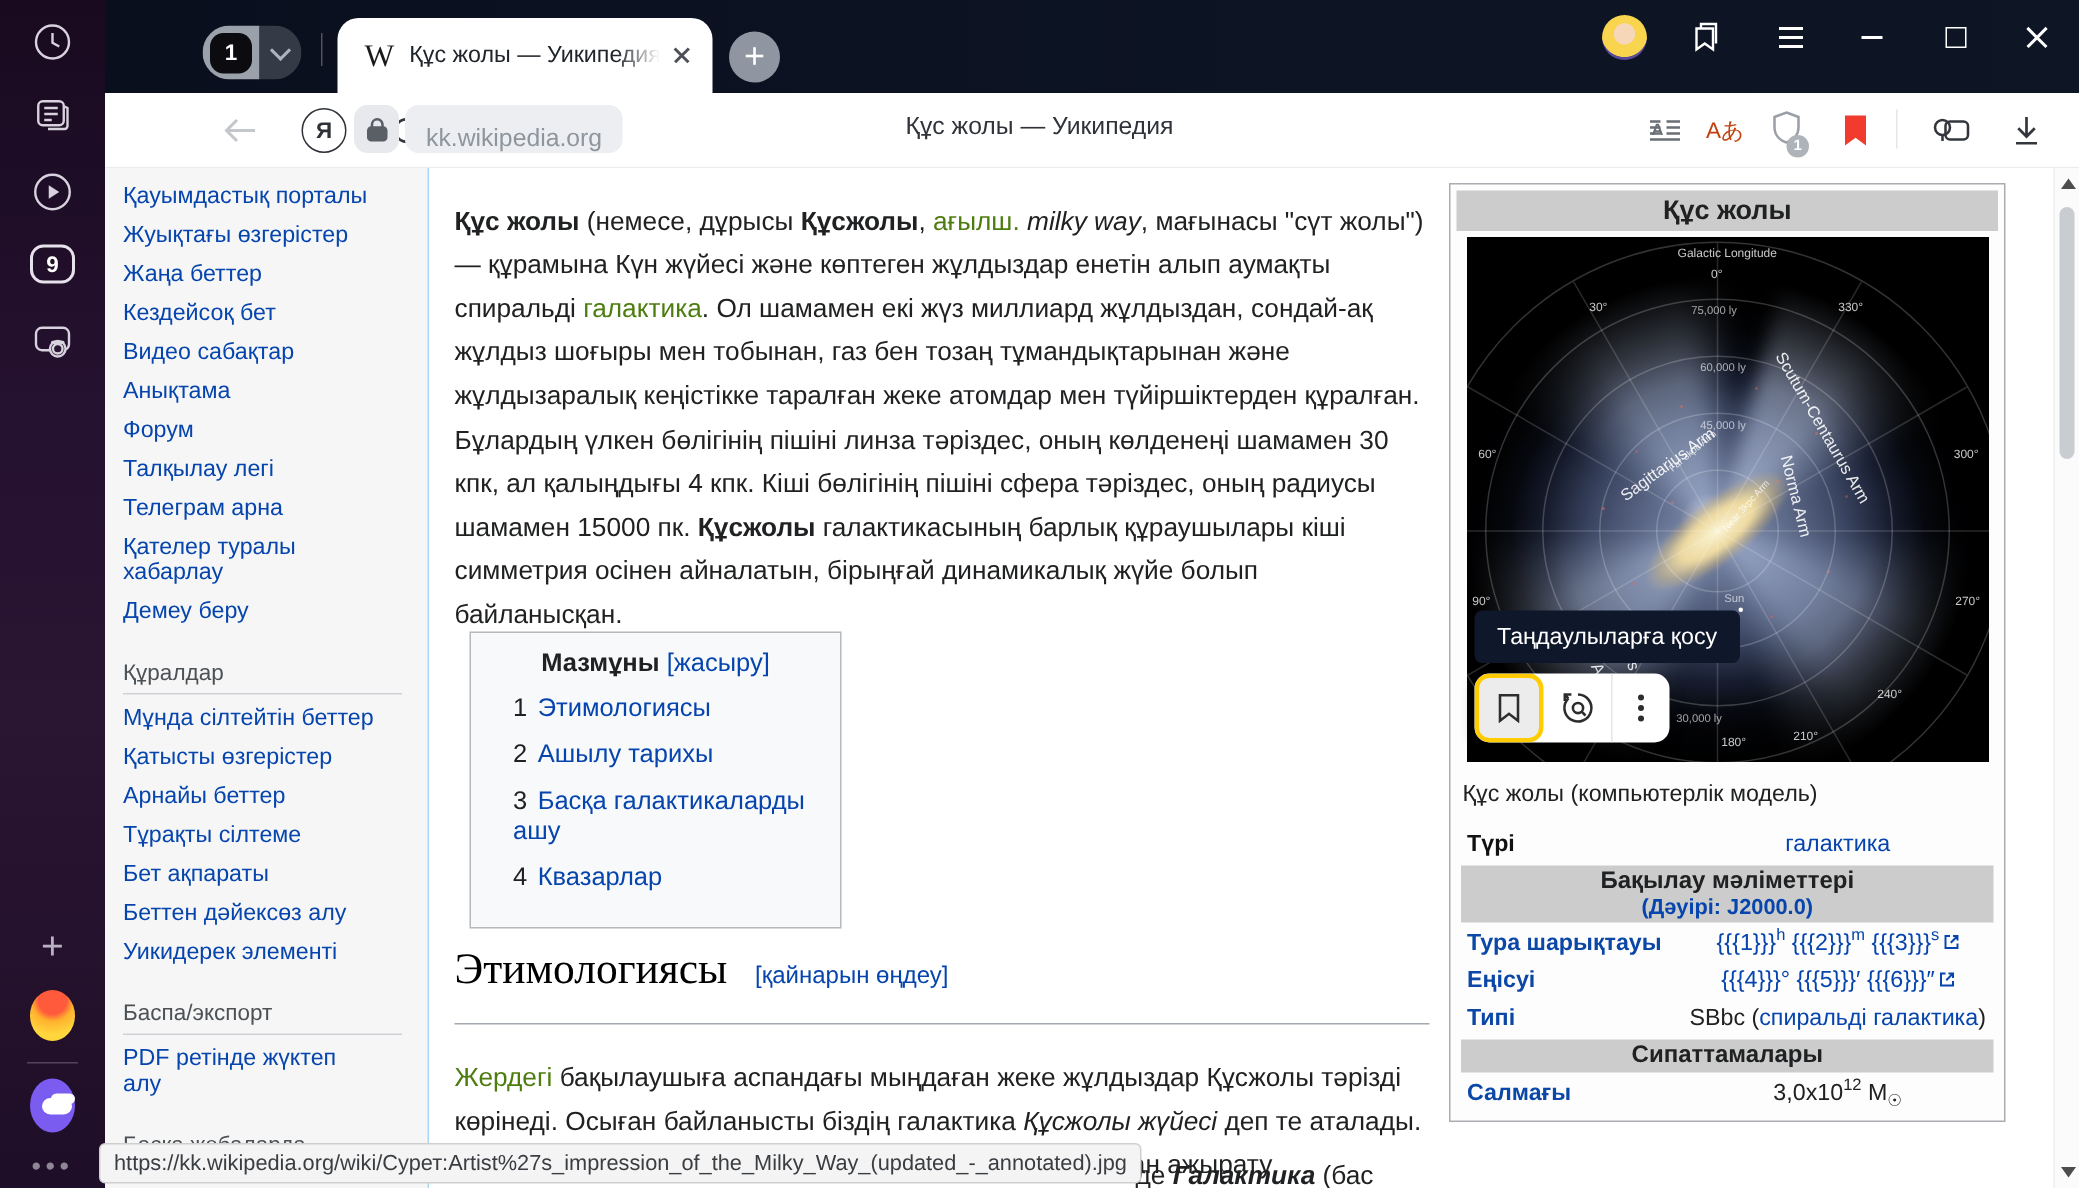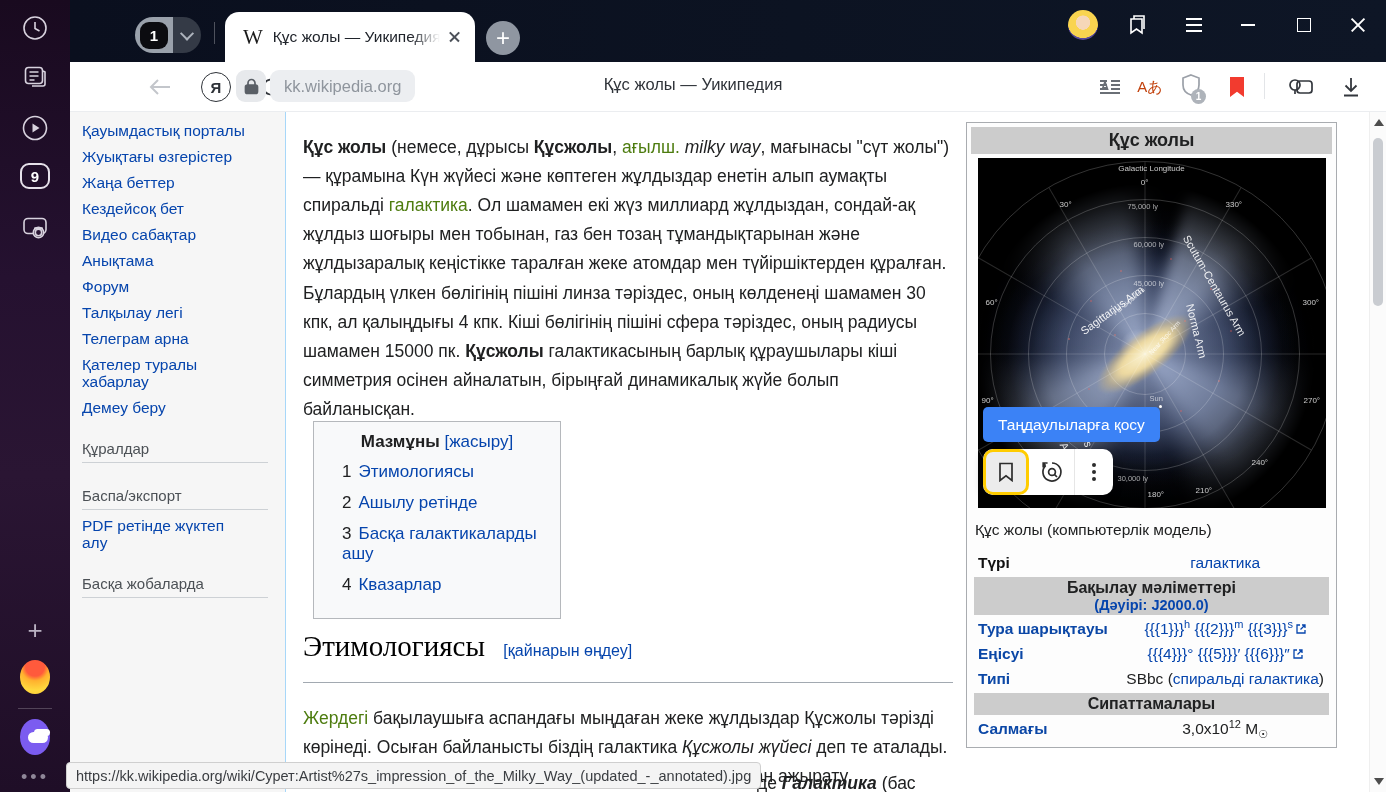--- a/index.html
+++ b/index.html
@@ -57,21 +57,21 @@
   .burger i{width:16px;height:0;border-top:2px solid #fff;}
   
   .toolbar{position:absolute;left:70px;top:62px;width:1316px;height:50px;background:#fff;
            border-top-left-radius:16px;border-bottom:1px solid #ebedf0;box-sizing:border-box;}
   .tb-ic{position:absolute;top:10px;width:30px;height:30px;display:flex;align-items:center;justify-content:center;cursor:pointer;}
   .ya-circ{width:28px;height:28px;border:1.8px solid #2e3238;border-radius:50%;color:#2e3238;
            font-size:15px;font-weight:bold;display:flex;align-items:center;justify-content:center;}
   .lockchip{position:absolute;left:236px;top:70px;width:30px;height:32px;background:#e7e9ec;border-radius:9px;
             display:flex;align-items:center;justify-content:center;}
   .urlchip{position:absolute;left:270px;top:70px;height:32px;background:#eceef1;border-radius:9px;
-           display:flex;align-items:center;padding:0 14px;font-size:16.5px;color:#8f959d;}
+           display:flex;align-items:flex-end;padding:0 14px;font-size:16.5px;color:#8f959d;}
   .ptitle{position:absolute;left:50%;top:75px;transform:translateX(-50%);font-size:16.5px;color:#30343a;}
   .shieldwrap{position:relative;}
   .badge1{position:absolute;right:-4px;bottom:-3px;width:15px;height:15px;border-radius:50%;background:#aeb3ba;
           color:#fff;font-size:10px;font-weight:bold;display:flex;align-items:center;justify-content:center;}
   .tbdiv{position:absolute;left:1264px;top:73px;width:1px;height:26px;background:#e3e5e8;}
   .translate-g{font-size:15px;color:#c2410c;}
   
   .webarea{position:absolute;left:70px;top:112px;width:1316px;height:680px;background:#fff;}
   .wikiside{position:absolute;left:0;top:0;width:216px;height:680px;background:#f6f6f6;
             border-right:1px solid #a7d7f9;box-sizing:border-box;padding:10px 0 0 12px;font-size:15.5px;}
@@ -141,21 +141,21 @@
   .garm.tiny{font-size:6.5px;color:rgba(255,255,255,.75);}
   .speck{position:absolute;left:0;top:0;width:2px;height:2px;border-radius:50%;
     box-shadow:90px 180px 0 0 rgba(255,110,95,.45),112px 142px 0 0 rgba(255,95,85,.4),
     142px 112px 0 0 rgba(255,110,95,.42),192px 100px 0 0 rgba(255,95,85,.4),
     232px 130px 0 0 rgba(255,110,95,.45),252px 172px 0 0 rgba(255,95,85,.38),
     240px 222px 0 0 rgba(255,110,95,.42),202px 252px 0 0 rgba(255,95,85,.4),
     152px 256px 0 0 rgba(255,110,95,.38),110px 230px 0 0 rgba(255,95,85,.35),
     206px 162px 0 0 rgba(255,120,100,.4),136px 176px 0 0 rgba(255,120,100,.4);}
   .sundot{position:absolute;left:181px;top:247px;width:3px;height:3px;border-radius:50%;background:#fff;}
   
-  .tooltip{position:absolute;left:983px;top:407px;height:35px;background:#3b82f6;border-radius:5px;
+  .tooltip{position:absolute;left:983px;top:407px;height:35px;background:#0f172a;border-radius:5px;
            color:#fff;font-size:15.5px;display:flex;align-items:center;padding:0 15px;z-index:6;}
   .imgbar{position:absolute;left:983px;top:449px;width:130px;height:46px;background:#fff;border-radius:10px;
           box-shadow:0 2px 10px rgba(0,0,0,.3);display:flex;z-index:6;overflow:hidden;}
   .ib-btn{display:flex;align-items:center;justify-content:center;cursor:pointer;}
   .btn-bm{width:46px;background:#ececec;border:3px solid #fc0;border-radius:10px;box-sizing:border-box;}
   .btn-search{width:45px;}
   .btn-more{width:39px;border-left:1px solid #e6e6e6;box-sizing:border-box;}
   .kebab{display:flex;flex-direction:column;gap:3px;}
   .kebab i{width:4px;height:4px;border-radius:50%;background:#2d2d2d;}
   
@@ -345,20 +345,43 @@
             <a>Телеграм арна</a>
           </li>
         <li style="width:170px">
             <a>Қателер туралы хабарлау</a>
           </li>
         <li>
             <a>Демеу беру</a>
           </li>
       </ul>
       <div class="navhead">Құралдар</div>
+      <ul class="navlist">
+        <li>
+            <a>Мұнда сілтейтін беттер</a>
+          </li>
+        <li>
+            <a>Қатысты өзгерістер</a>
+          </li>
+        <li>
+            <a>Арнайы беттер</a>
+          </li>
+        <li>
+            <a>Тұрақты сілтеме</a>
+          </li>
+        <li>
+            <a>Бет ақпараты</a>
+          </li>
+        <li>
+            <a>Беттен дәйексөз алу</a>
+          </li>
+        <li>
+            <a>Уикидерек элементі</a>
+          </li>
+      </ul>
       <div class="navhead">Баспа/экспорт</div>
       <ul class="navlist">
         <li style="width:165px">
             <a>PDF ретінде жүктеп алу</a>
           </li>
       </ul>
       <div class="navhead">Басқа жобаларда</div>
     </div>
 
     <div class="content">
@@ -366,21 +389,21 @@
       <p class="para" style="left:16px;top:3px">
         <span class="bold">Құс жолы</span><span> (немесе, дұрысы </span><span class="bold">Құсжолы</span><span>, </span><a>ағылш.</a><span> </span><span class="ital">milky way</span><span>, мағынасы "сүт жолы") — құрамына Күн жүйесі және көптеген жұлдыздар енетін алып аумақты спиральді </span><a>галактика</a><span>. Ол шамамен екі жүз миллиард жұлдыздан, сондай-ақ жұлдыз шоғыры мен тобынан, газ бен тозаң тұмандықтарынан және жұлдызаралық кеңістікке таралған жеке атомдар мен түйіршіктерден құралған. Бұлардың үлкен бөлігінің пішіні линза тәріздес, оның көлденеңі шамамен 30 кпк, ал қалыңдығы 4 кпк. Кіші бөлігінің пішіні сфера тәріздес, оның радиусы шамамен 15000 пк. </span><span class="bold">Құсжолы</span><span> галактикасының барлық құраушылары кіші симметрия осінен айналатын, бірыңғай динамикалық жүйе болып байланысқан.</span>
       </p>
 
       <div class="toc">
         <div class="toctitle">
           <b>Мазмұны</b>
           <a>[жасыру]</a>
         </div>
         <div class="tocitem"><span>1</span><a>Этимологиясы</a></div>
-        <div class="tocitem"><span>2</span><a>Ашылу ретінде</a></div>
+        <div class="tocitem"><span>2</span><a>Ашылу тарихы</a></div>
         <div class="tocitem"><span>3</span><a>Басқа галактикаларды ашу</a></div>
         <div class="tocitem"><span>4</span><a>Квазарлар</a></div>
       </div>
 
       <div class="h2line">
         <h2>Этимологиясы</h2>
         <a class="editsec">[қайнарын өңдеу]</a>
       </div>
 
       <p class="para" style="left:16px;top:574px">

